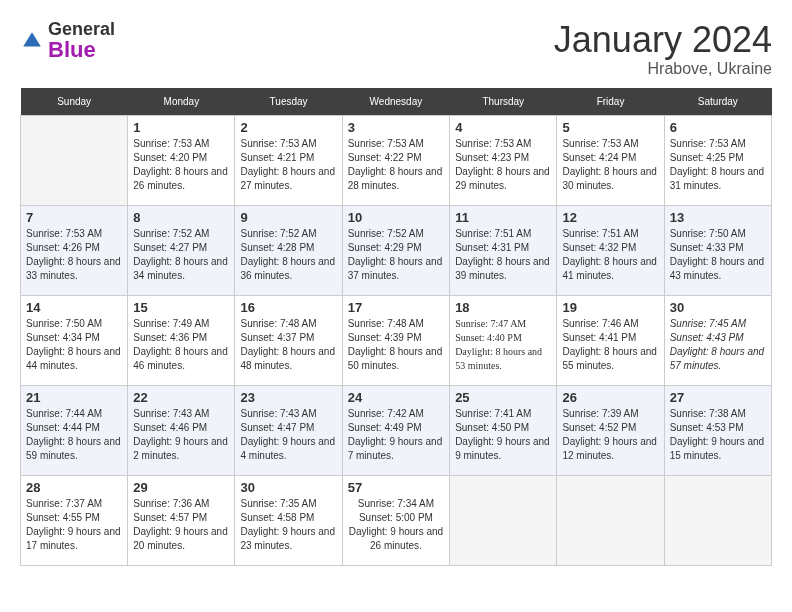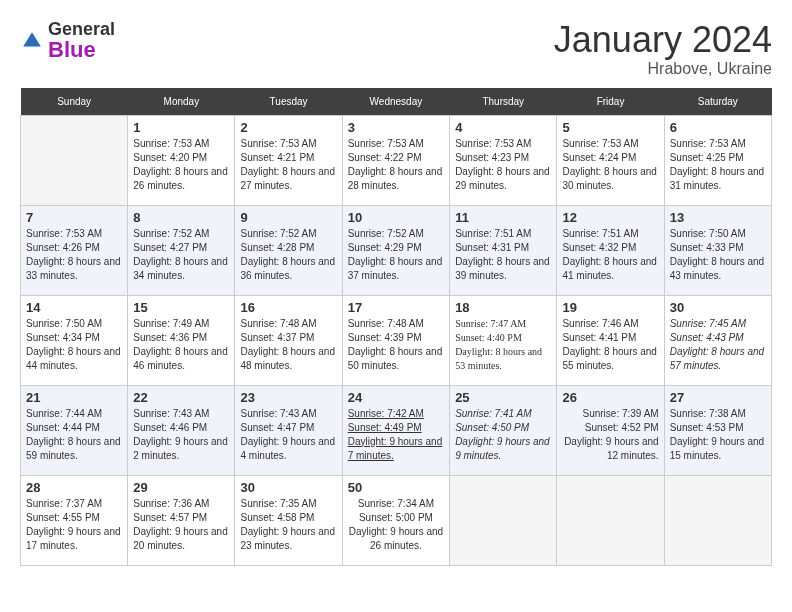--- a/index.html
+++ b/index.html
@@ -265,33 +265,33 @@
 Daylight: 9 hours and 2 minutes.</div>
         </td>
         <td>
           <div class="day-number">23</div>
           <div class="day-info" style="white-space: pre-line;">Sunrise: 7:43 AM
 Sunset: 4:47 PM
 Daylight: 9 hours and 4 minutes.</div>
         </td>
         <td>
           <div class="day-number">24</div>
-          <div class="day-info" style="white-space: pre-line; text-decoration: underline;">Sunrise: 7:42 AM
+          <div class="day-info" style="white-space: pre-line;">Sunrise: 7:42 AM
 Sunset: 4:49 PM
 Daylight: 9 hours and 7 minutes.</div>
         </td>
         <td>
           <div class="day-number">25</div>
-          <div class="day-info" style="white-space: pre-line; font-style: italic;">Sunrise: 7:41 AM
+          <div class="day-info" style="white-space: pre-line;">Sunrise: 7:41 AM
 Sunset: 4:50 PM
 Daylight: 9 hours and 9 minutes.</div>
         </td>
         <td>
           <div class="day-number">26</div>
-          <div class="day-info" style="white-space: pre-line; text-align: right;">Sunrise: 7:39 AM
+          <div class="day-info" style="white-space: pre-line;">Sunrise: 7:39 AM
 Sunset: 4:52 PM
 Daylight: 9 hours and 12 minutes.</div>
         </td>
         <td>
           <div class="day-number">27</div>
           <div class="day-info" style="white-space: pre-line;">Sunrise: 7:38 AM
 Sunset: 4:53 PM
 Daylight: 9 hours and 15 minutes.</div>
         </td>
       </tr>
@@ -308,21 +308,21 @@
 Sunset: 4:57 PM
 Daylight: 9 hours and 20 minutes.</div>
         </td>
         <td>
           <div class="day-number">30</div>
           <div class="day-info" style="white-space: pre-line;">Sunrise: 7:35 AM
 Sunset: 4:58 PM
 Daylight: 9 hours and 23 minutes.</div>
         </td>
         <td>
-          <div class="day-number">50</div>
+          <div class="day-number">57</div>
           <div class="day-info" style="white-space: pre-line; text-align: center;">Sunrise: 7:34 AM
 Sunset: 5:00 PM
 Daylight: 9 hours and 26 minutes.</div>
         </td>
         <td class="empty"></td>
         <td class="empty"></td>
         <td class="empty"></td>
       </tr>
     </tbody>
 </table>

